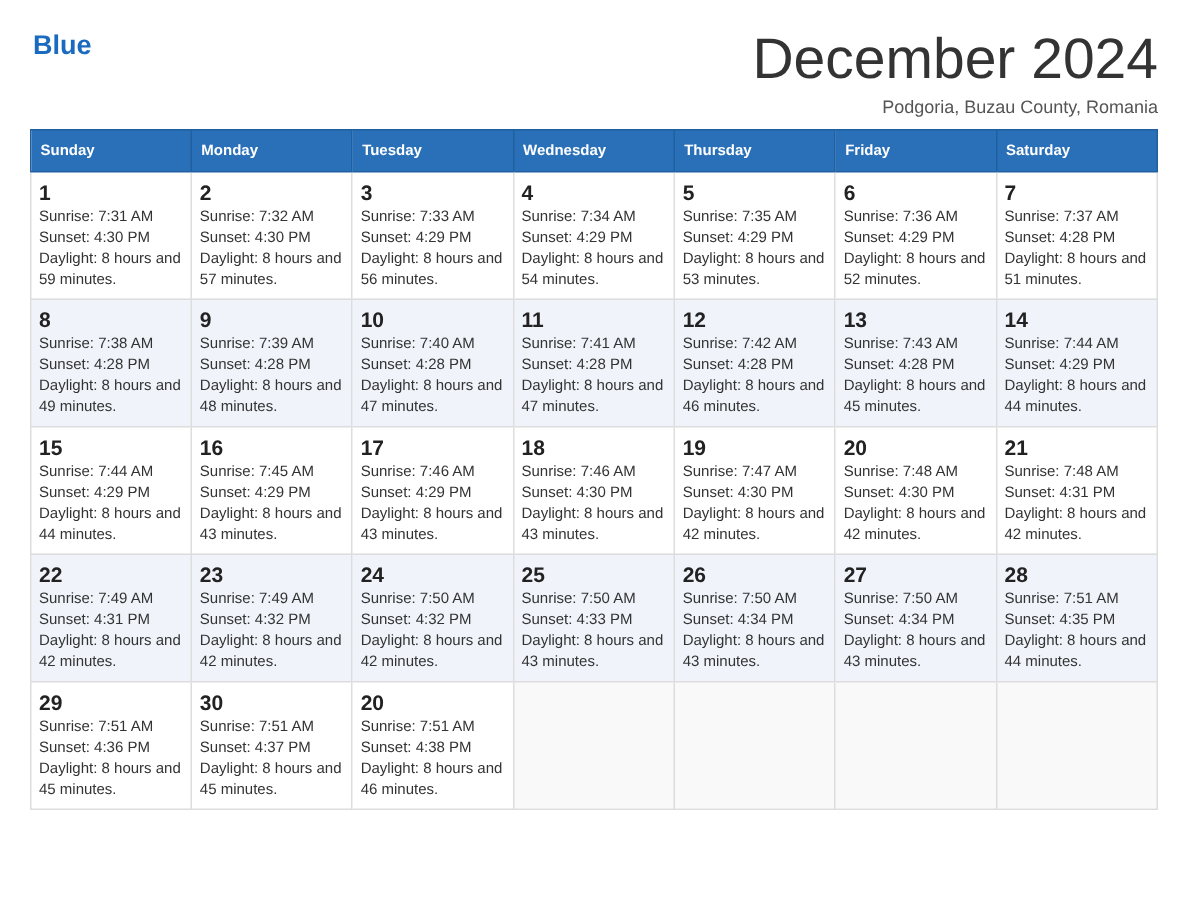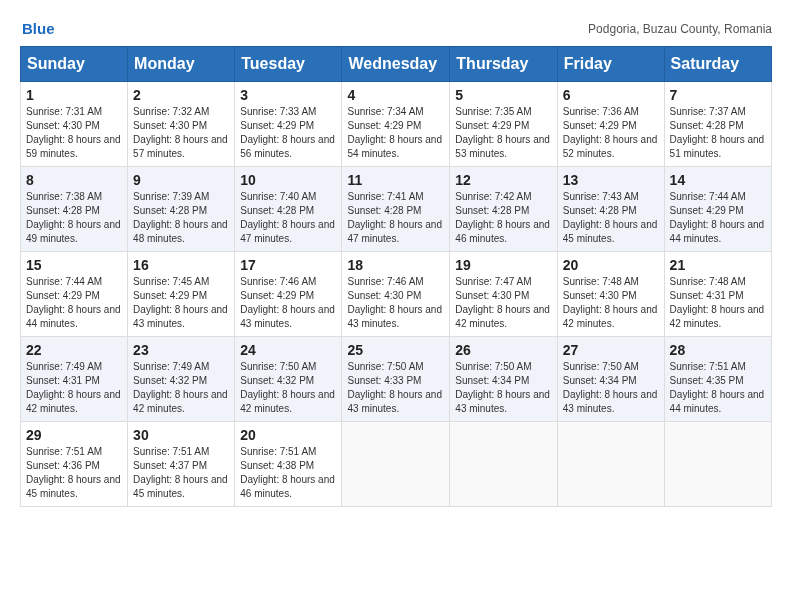--- a/index.html
+++ b/index.html
@@ -53,21 +53,21 @@
     .calendar {
       width: 100%;
       border-collapse: collapse;
       margin-top: 8px;
     }
     .calendar th {
       background-color: #2970b8;
       color: #fff;
       text-align: left;
       padding: 8px 6px;
-      font-size: 16px;
+      font-size: 10px;
       font-weight: bold;
       border: 1px solid #2060a0;
     }
     .calendar td {
       vertical-align: top;
       padding: 5px 5px;
       border: 1px solid #ddd;
       background: #fff;
       width: 108px;
       min-height: 80px;
@@ -90,24 +90,25 @@
     .empty-cell {
       background: #f9f9f9 !important;
     }
   </style>
 </head>
 <body>
 
 <div class="header-area">
   <div class="logo">
     <div style="margin-left:2px;">
-      <span class="logo-blue" style="font-size:15px;font-weight:bold;color:#1a6bbf;">Blue</span>
+      <span class="logo-blue" style="font-size:18px;font-weight:bold;color:#1a6bbf;">Blue</span>
     </div>
   </div>
   <div class="title-area">
+    <div class="month-title">December 2024</div>
     <div class="location-title">Podgoria, Buzau County, Romania</div>
   </div>
 </div>
 
 <table class="calendar">
   <thead>
     <tr id="header-row">
         <th>Sunday</th>
         <th>Monday</th>
         <th>Tuesday</th>

